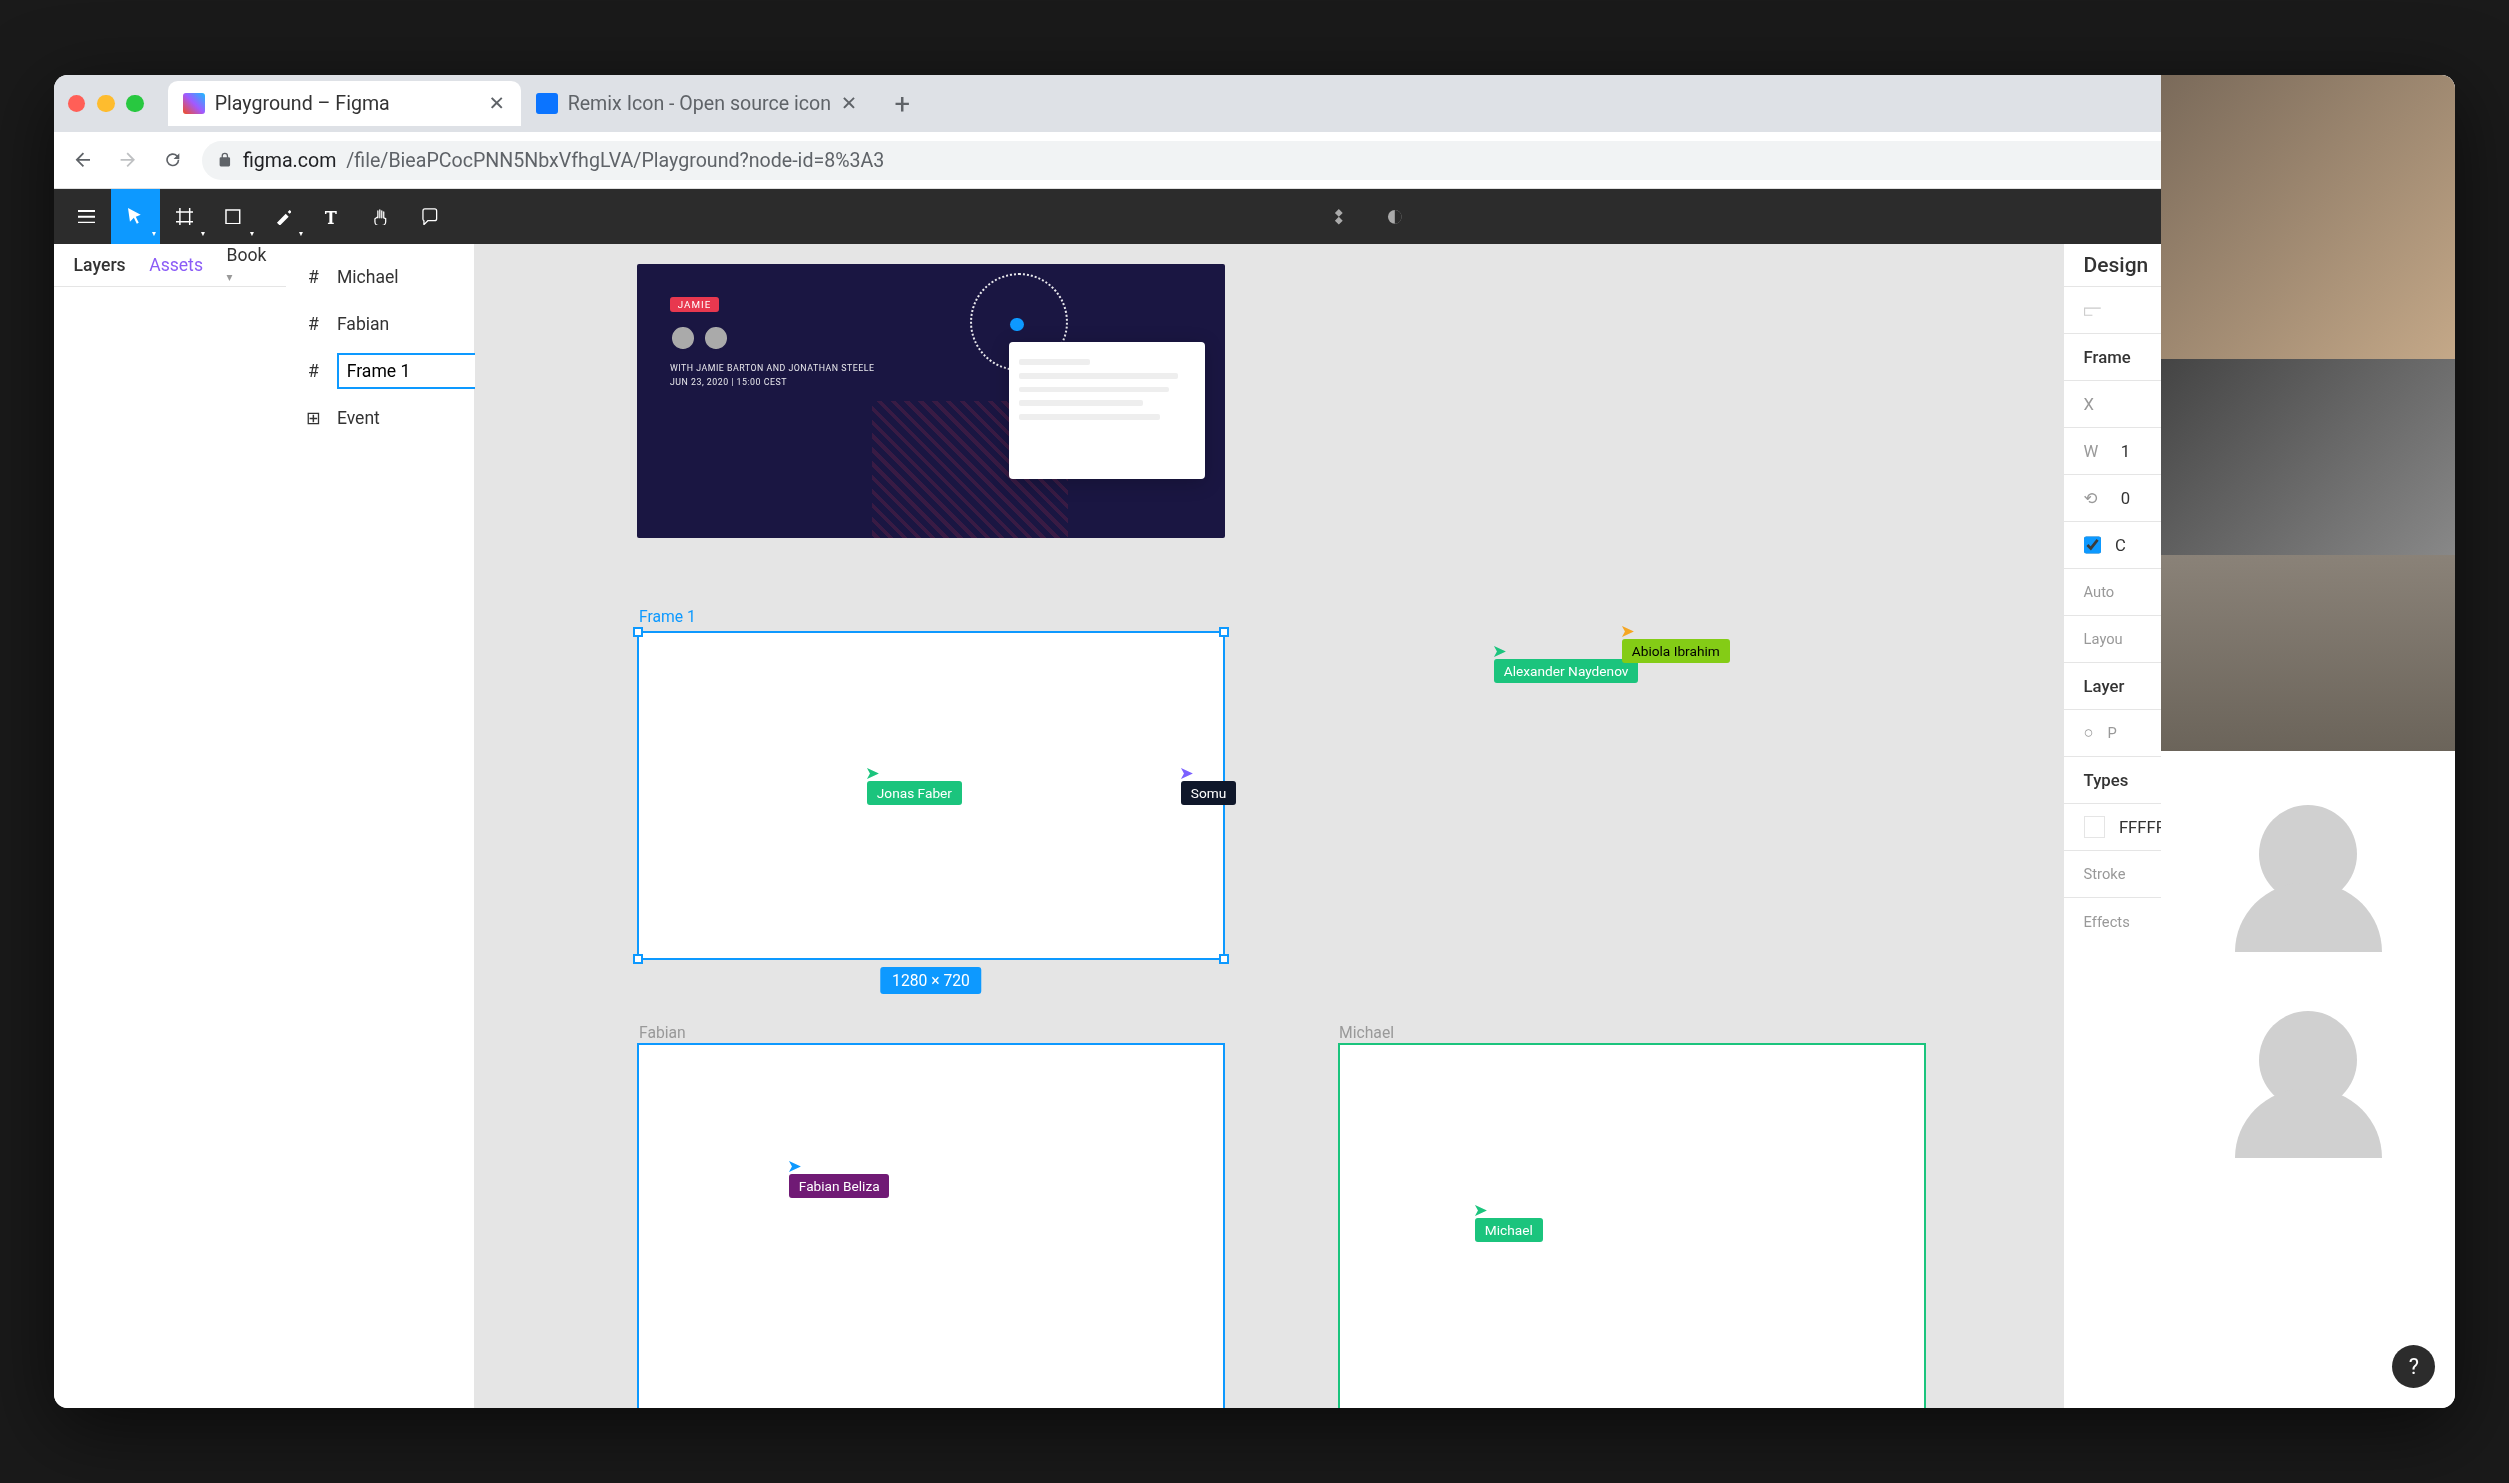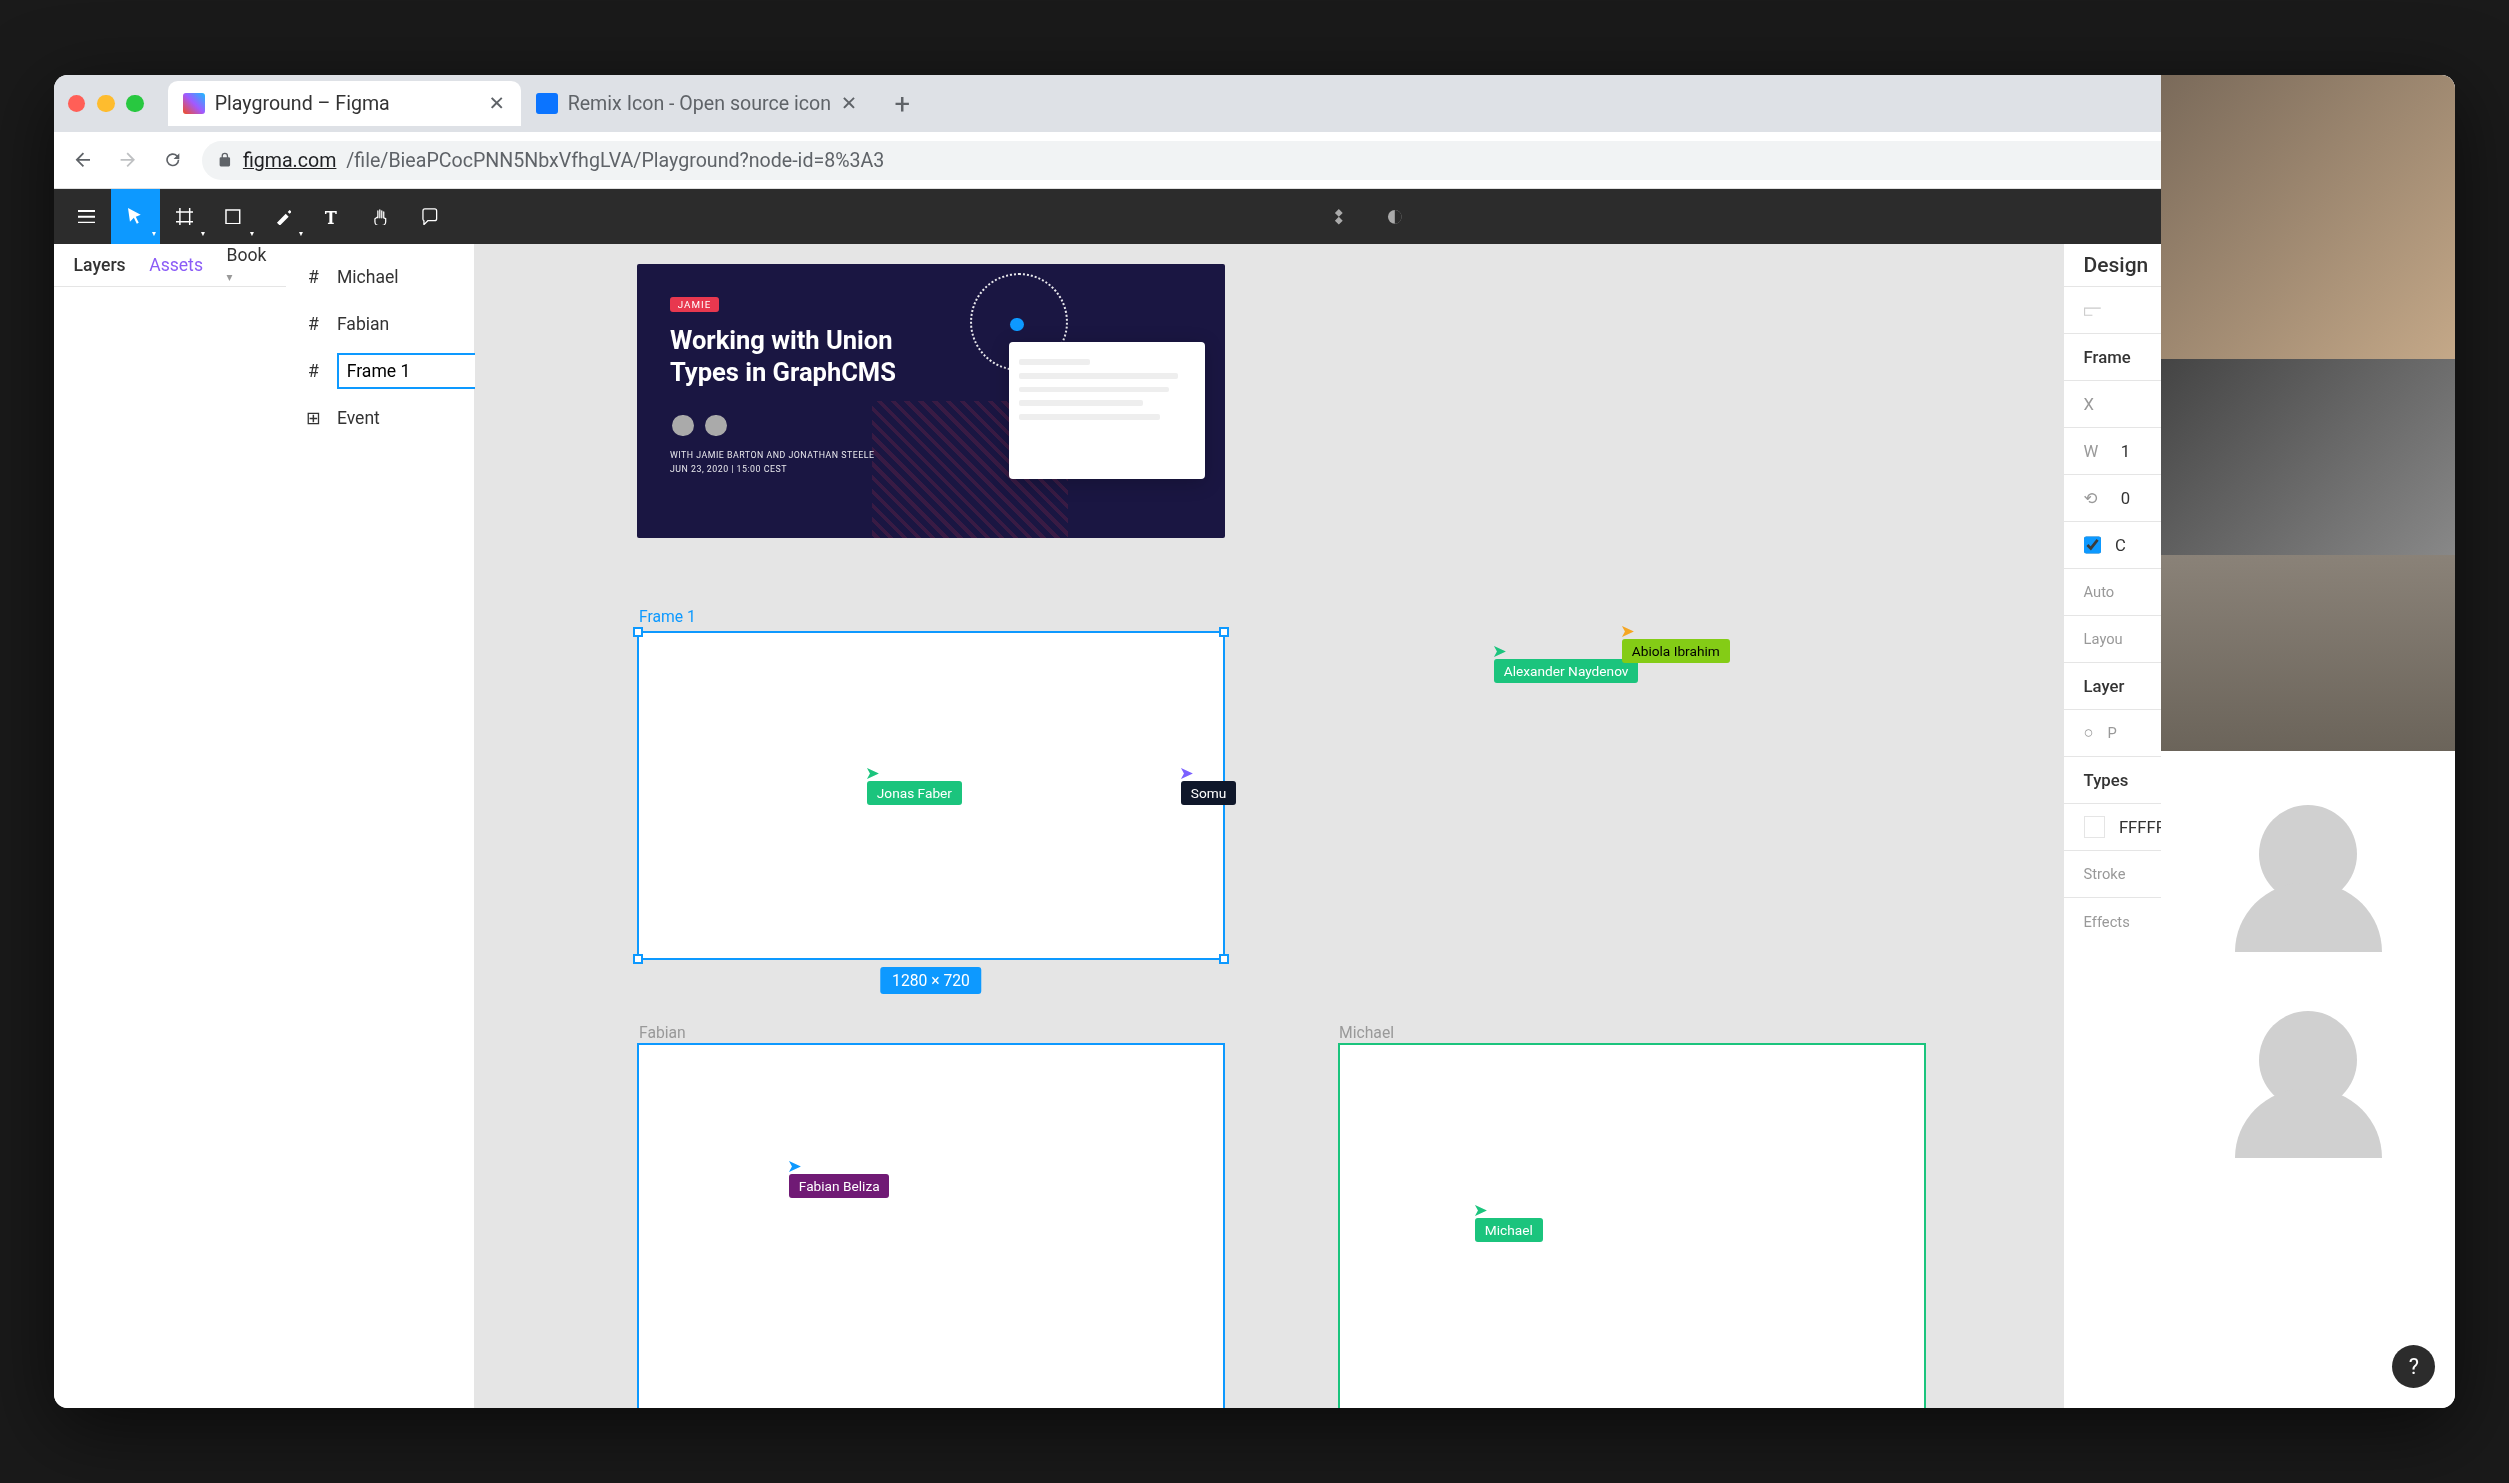--- a/index.html
+++ b/index.html
@@ -20,21 +20,21 @@
 .remix-favicon { background: #0b74ff; }
 .tab .close { margin-left: auto; color: #5f6368; font-size: 19.6px; cursor: pointer; }
 .newtab { margin-left: 13.7px; font-size: 27.4px; color: #5f6368; cursor: pointer; padding: 0 7.8px; }
 
 
 .address { height: 57px; background: #fff; display: flex; align-items: center; padding: 0 13.7px; gap: 13.7px; border-bottom: 1px solid #e0e0e0; }
 .nav-btn { width: 31px; height: 31px; display: flex; align-items: center; justify-content: center; color: #5f6368; cursor: pointer; }
 .nav-btn.disabled { opacity: 0.4; }
 .omnibox { flex: 1; height: 39px; background: #f1f3f4; border-radius: 19.6px; display: flex; align-items: center; padding: 0 15.7px; gap: 9.8px; font-size: 19.6px; color: #202124; }
 .omnibox .lock { color: #5f6368; }
-.omnibox .domain { color: #202124; text-decoration: underline; }
+.omnibox .domain { color: #202124; }
 .omnibox .path { color: #5f6368; }
 .addr-right { display: flex; gap: 13.7px; align-items: center; }
 .star-icon { font-size: 21.6px; color: #5f6368; }
 .ext-icon { width: 27.4px; height: 27.4px; border-radius: 50%; background: #000; color:#fff; font-weight:700; font-size:17.6px; display:flex; align-items:center; justify-content:center;}
 .ext-icon.e { background: #fff; color:#000; border:1px solid #ccc;}
 
 
 .fig-toolbar { height: 55px; background: #2c2c2c; display: flex; align-items: center; padding: 0 7.8px; }
 .menu-btn { width: 49px; height: 55px; display:flex; align-items:center; justify-content:center; color:#fff; cursor:pointer; }
 .tool { width: 49px; height: 55px; display:flex; align-items:center; justify-content:center; color:#fff; cursor:pointer; position:relative; }
@@ -278,21 +278,20 @@
           <span>Event</span>
         </div>
       </div>
     </div>
 
     <div class="canvas">
 
       <div class="event-card">
         <div class="event-deco"></div>
         <span class="event-badge">JAMIE</span>
-        <div class="event-title">Working with Union Types in GraphCMS</div>
         <div class="event-avs">
             <span></span>
             <span></span>
           </div>
         <div class="event-meta">WITH JAMIE BARTON AND JONATHAN STEELE</div>
         <div class="event-meta">JUN 23, 2020 | 15:00 CEST</div>
         <div class="event-circle"></div>
         <div class="event-dot"></div>
         <div class="event-panel">
           <div class="line" style="width:40%"></div>

